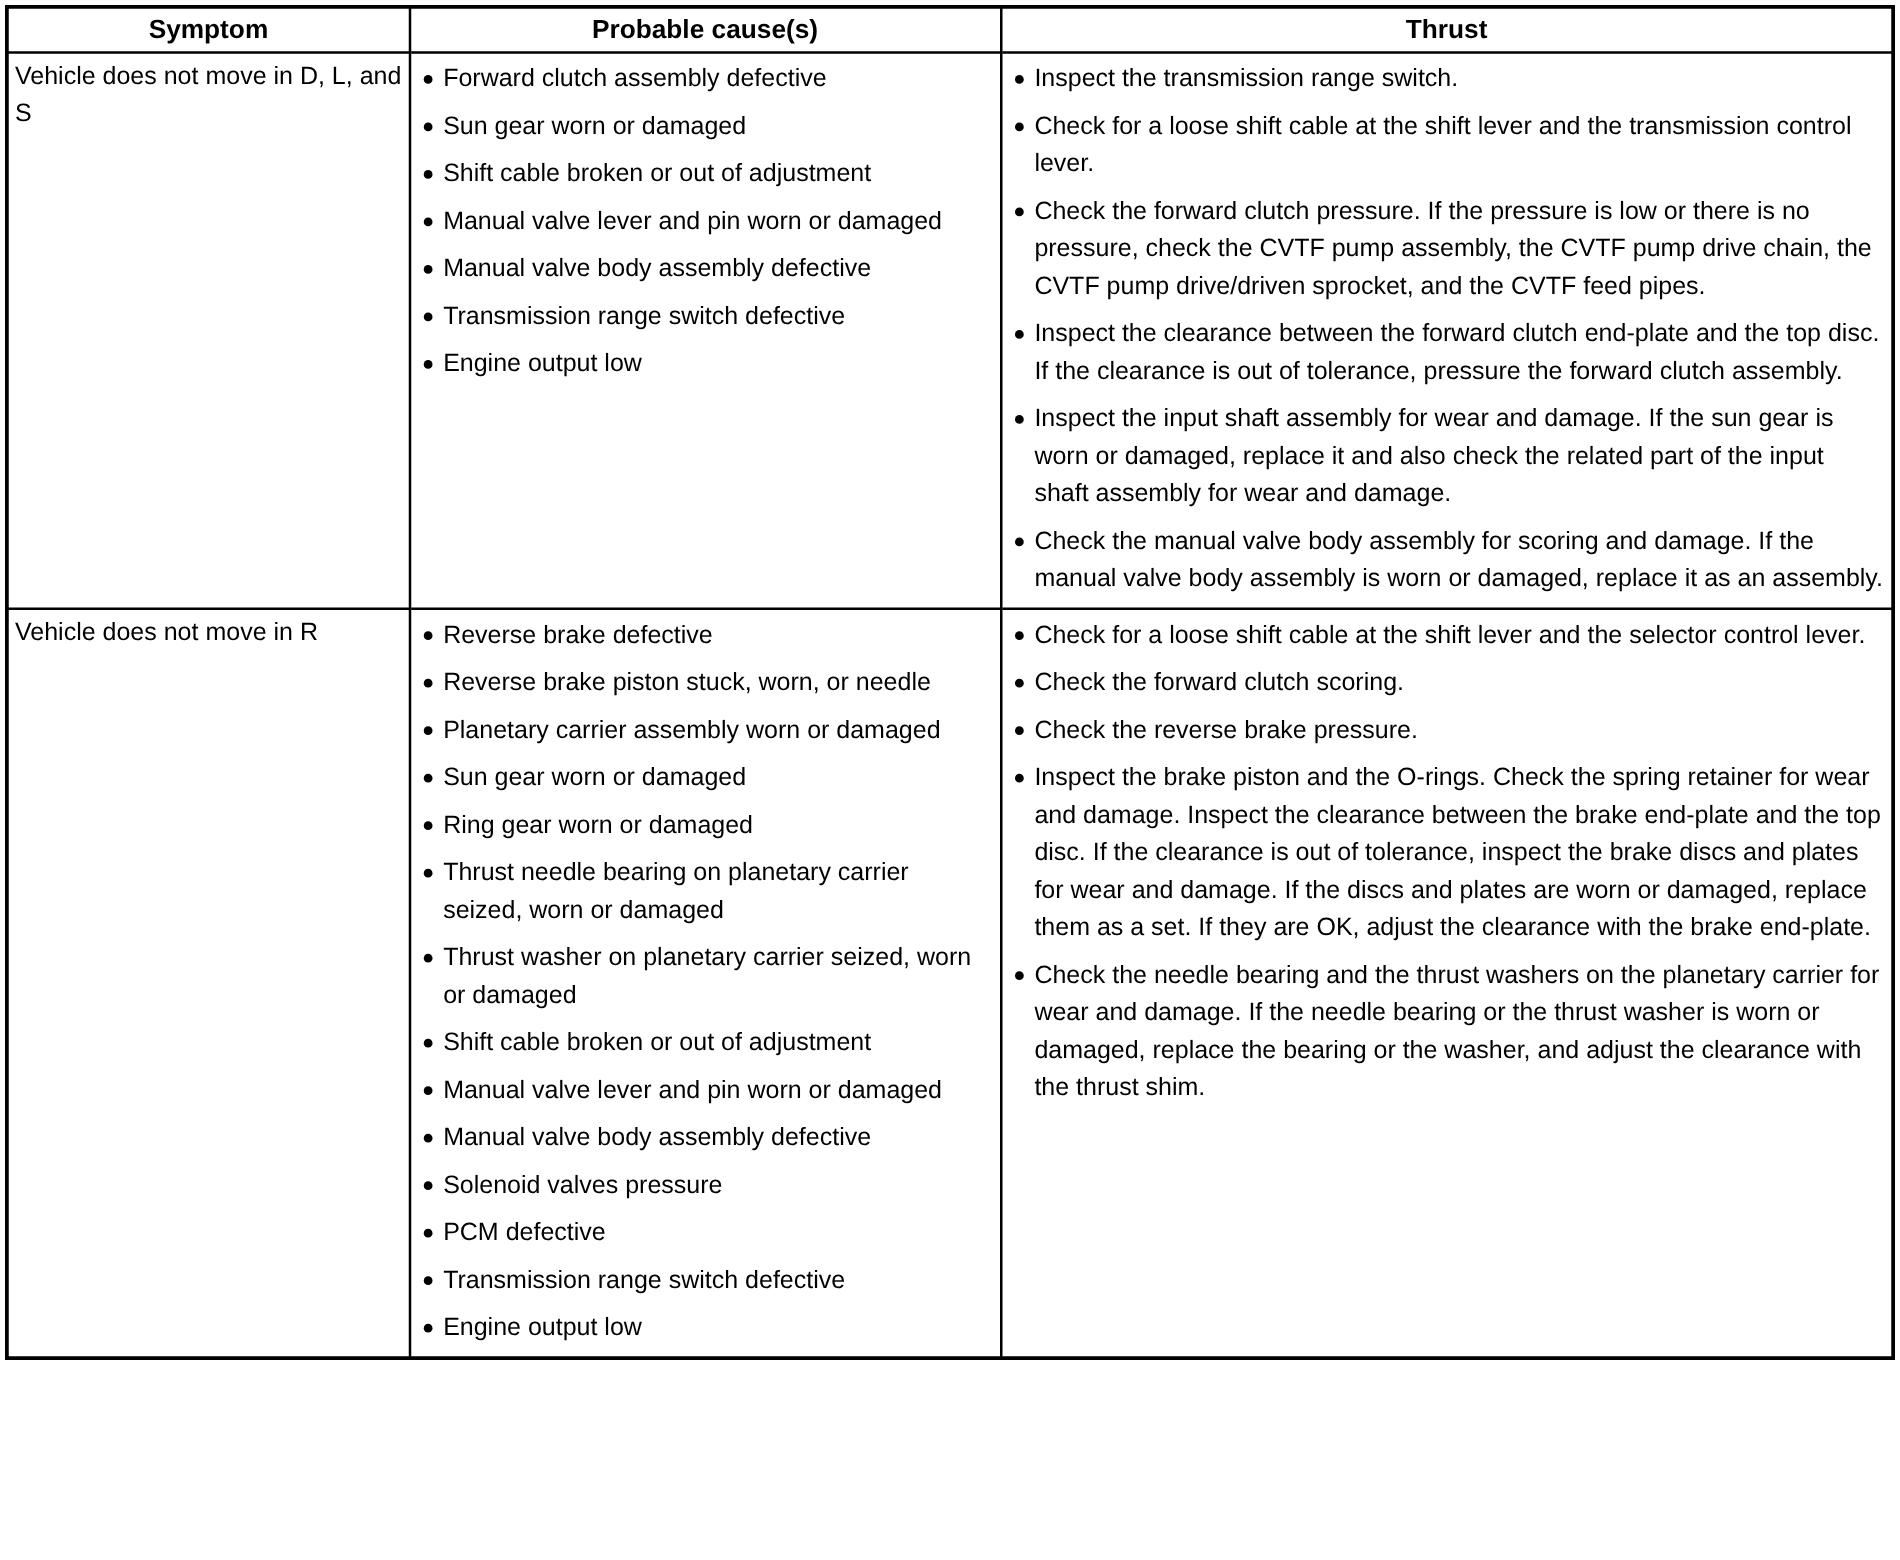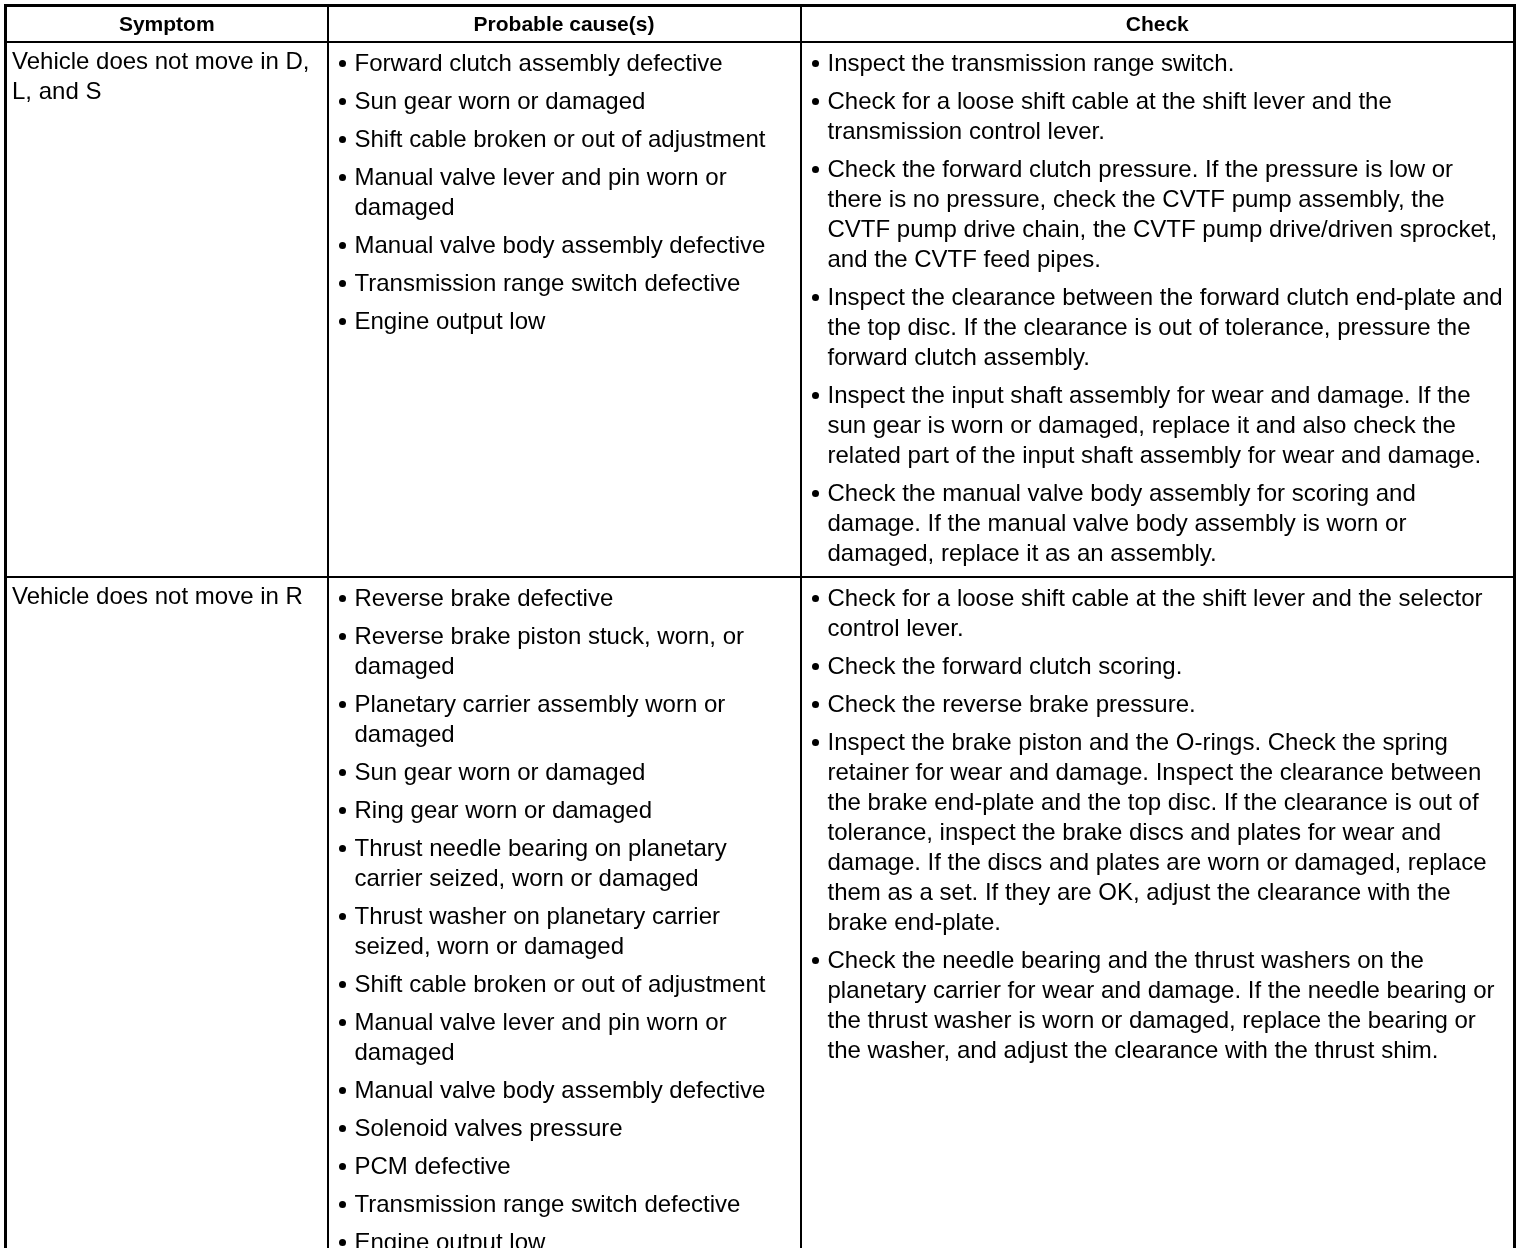--- a/index.html
+++ b/index.html
@@ -27,21 +27,21 @@
   }
   th {
     font-size: 21px;
     font-weight: bold;
     text-align: center;
     padding: 4px 6px;
     line-height: 26px;
   }
   td {
     vertical-align: top;
-    font-size: 24px;
+    font-size: 20px;
     line-height: 30px;
     padding: 3px 6px 8px 5px;
   }
   td.symptom-cell {
     padding: 3px 4px 8px 5px;
   }
   ul.bullet-list {
     margin: 2px 0 0 0;
     padding: 0;
     list-style: none;
@@ -75,21 +75,21 @@
   <table class="troubleshooting-table">
     <colgroup>
       <col class="col-symptom">
       <col class="col-causes">
       <col class="col-notes">
     </colgroup>
     <thead>
       <tr>
         <th>Symptom</th>
         <th>Probable cause(s)</th>
-        <th>Check</th>
+        <th>Thrust</th>
       </tr>
     </thead>
     <tbody>
         <tr>
           <td class="symptom-cell">Vehicle does not move in D, L, and S</td>
           <td class="causes-cell">
             <ul class="bullet-list">
               <li>Forward clutch assembly defective</li>
               <li>Sun gear worn or damaged</li>
               <li>Shift cable broken or out of adjustment</li>
@@ -108,21 +108,21 @@
               <li>Inspect the input shaft assembly for wear and damage. If the sun gear is worn or damaged, replace it and also check the related part of the input shaft assembly for wear and damage.</li>
               <li>Check the manual valve body assembly for scoring and damage. If the manual valve body assembly is worn or damaged, replace it as an assembly.</li>
             </ul>
           </td>
         </tr>
         <tr>
           <td class="symptom-cell">Vehicle does not move in R</td>
           <td class="causes-cell">
             <ul class="bullet-list">
               <li>Reverse brake defective</li>
-              <li>Reverse brake piston stuck, worn, or damaged</li>
+              <li>Reverse brake piston stuck, worn, or needle</li>
               <li>Planetary carrier assembly worn or damaged</li>
               <li>Sun gear worn or damaged</li>
               <li>Ring gear worn or damaged</li>
               <li>Thrust needle bearing on planetary carrier seized, worn or damaged</li>
               <li>Thrust washer on planetary carrier seized, worn or damaged</li>
               <li>Shift cable broken or out of adjustment</li>
               <li>Manual valve lever and pin worn or damaged</li>
               <li>Manual valve body assembly defective</li>
               <li>Solenoid valves pressure</li>
               <li>PCM defective</li>

